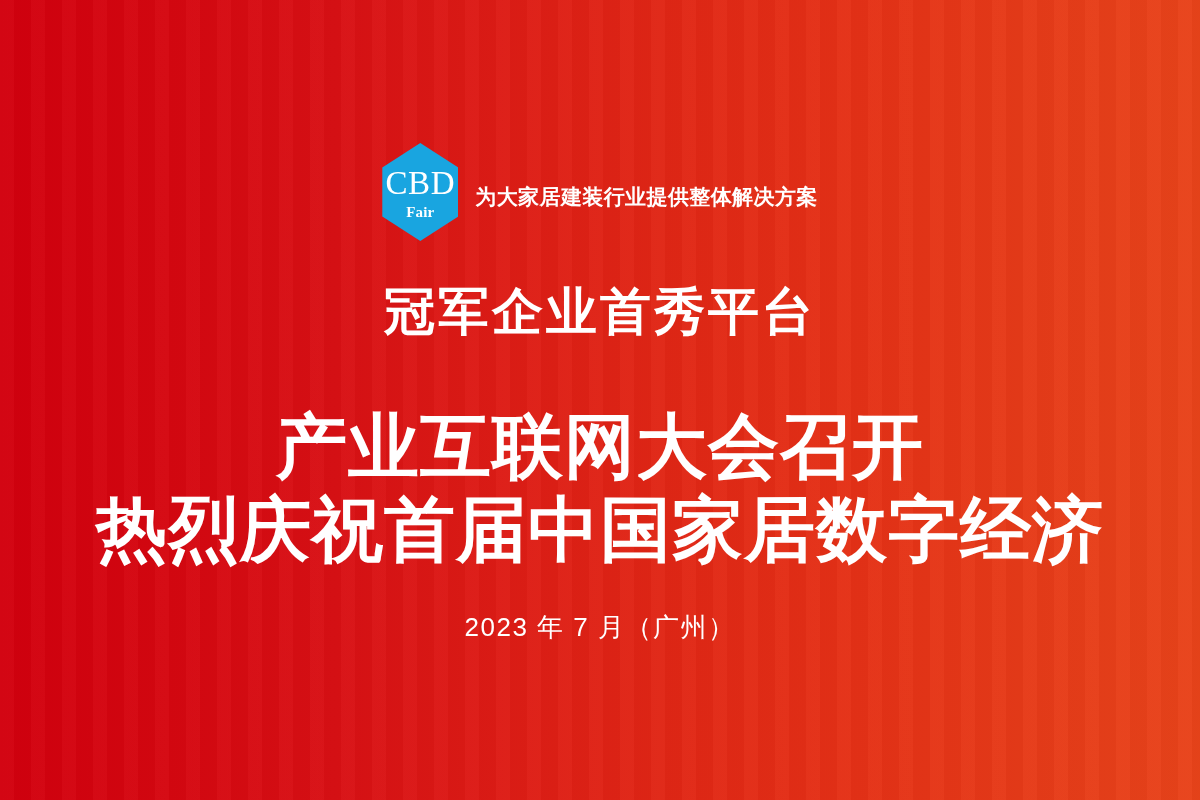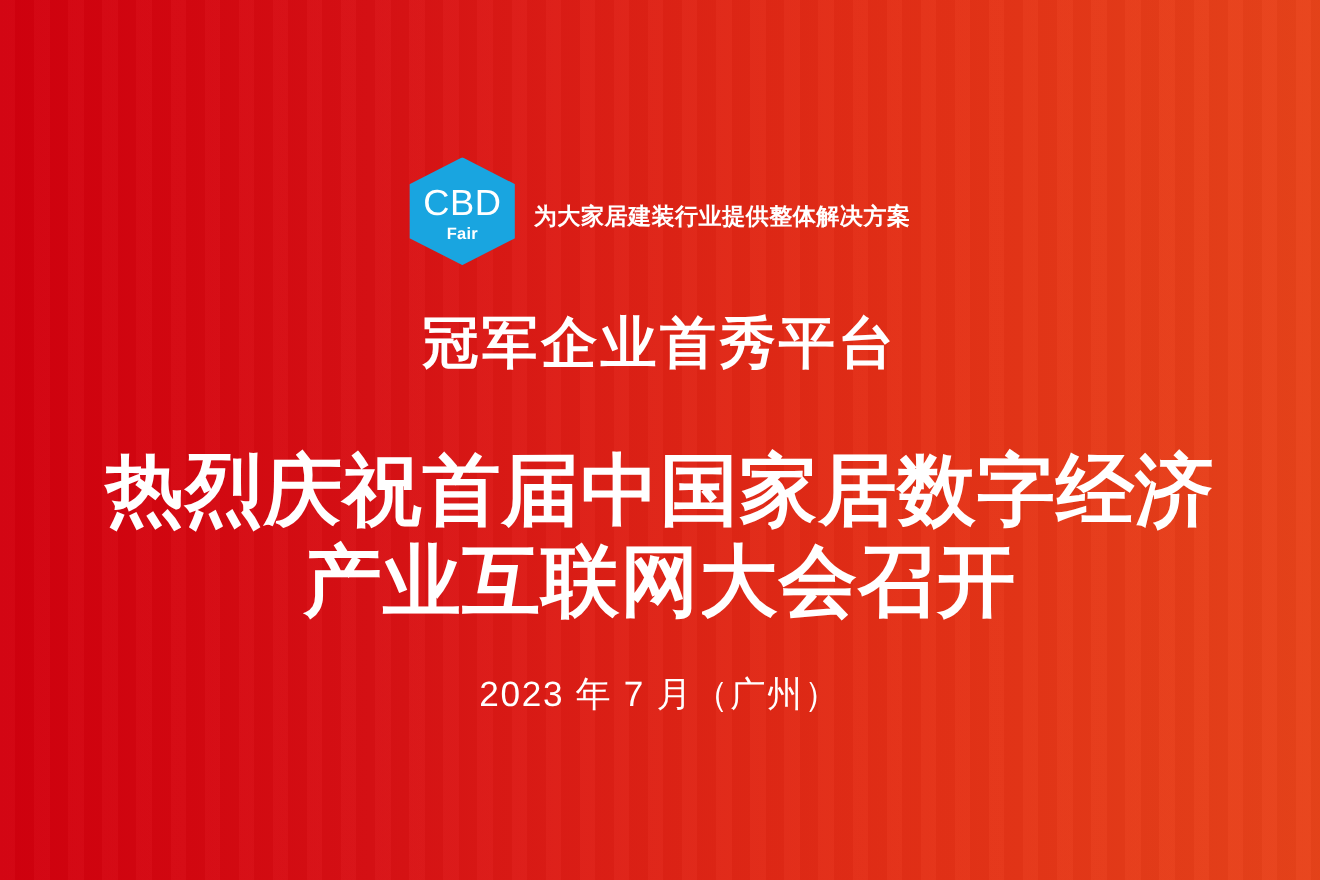--- a/index.html
+++ b/index.html
@@ -56,23 +56,24 @@
   
   .brand-lockup {
     display: flex;
     align-items: center;
     margin-top: 143px;
     height: 98px;
   }
 
   .hex-logo {
     position: relative;
-    width: 96px;
+    width: 76px;
     height: 98px;
     flex: 0 0 auto;
+    font-family: Liberation Serif, serif;
   }
 
   .hex-logo .hex-shape {
     position: absolute;
     inset: 0;
     background: #19A5E0;
     -webkit-clip-path: polygon(50% 0%, 100% 25%, 100% 75%, 50% 100%, 0% 75%, 0% 25%);
     clip-path: polygon(50% 0%, 100% 25%, 100% 75%, 50% 100%, 0% 75%, 0% 25%);
   }
 
@@ -162,21 +163,21 @@
     font-weight: 600;
     letter-spacing: 1px;
     white-space: nowrap;
     display: block;
   }
 
   
   .date-line {
     margin-top: 38px;
     color: #FFFFFF;
-    font-size: 32px;
+    font-size: 26px;
     font-weight: 300;
     letter-spacing: 1.5px;
     white-space: nowrap;
   }
 </style>
 </head>
 <body>
 
 <div id="poster">
 
@@ -196,20 +197,20 @@
 
       <div class="brand-text">
         <div class="brand-tagline">为大家居建装行业提供整体解决方案</div>
       </div>
 
     </div>
 
     <div class="subtitle">冠军企业首秀平台</div>
 
     <div class="headline">
+      <span class="headline-line">产业互联网大会召开</span>
       <span class="headline-line">热烈庆祝首届中国家居数字经济</span>
-      <span class="headline-line">产业互联网大会召开</span>
     </div>
 
     <div class="date-line">2023 年 7 月（广州）</div>
 
   </div>
 </div>
 
 </body></html>

